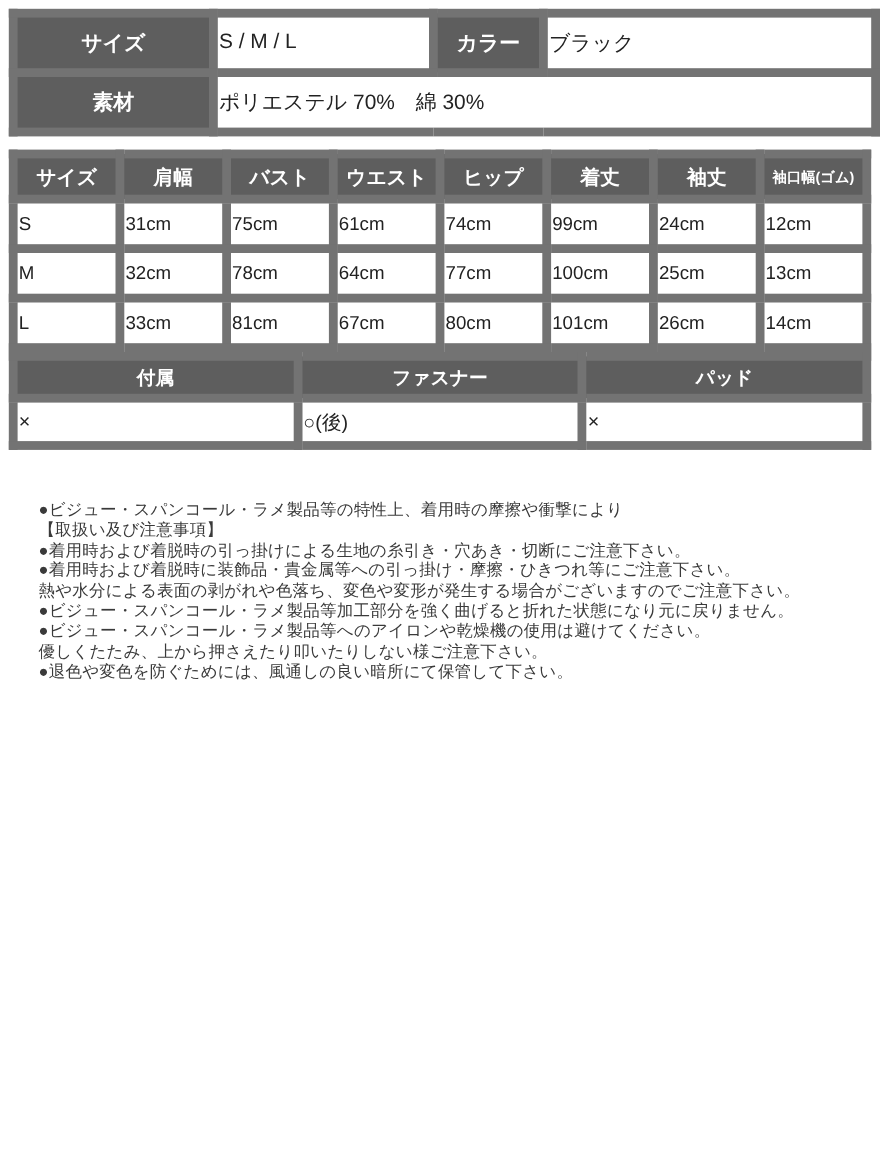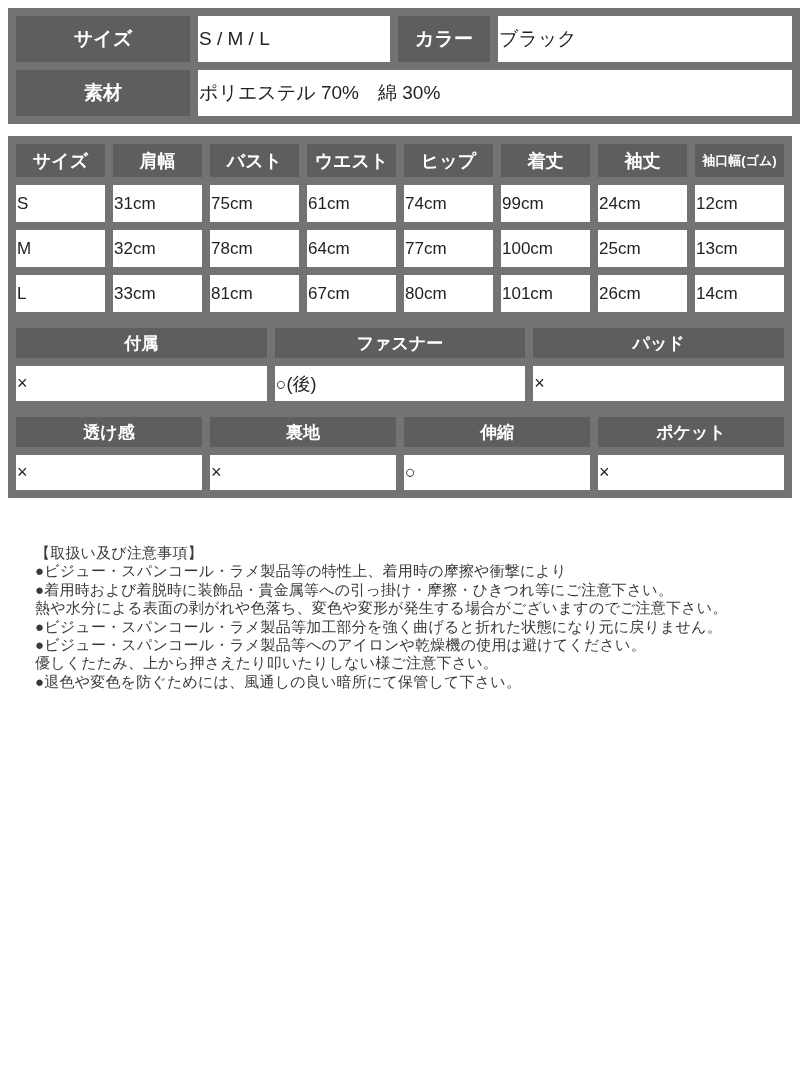--- a/index.html
+++ b/index.html
@@ -171,40 +171,25 @@
       <th>パッド</th>
     </tr>
     <tr>
       <td>×</td>
       <td>○(後)</td>
       <td>×</td>
     </tr>
   </tbody>
     </table>
 
-  <table class="features-2">
-    <tbody>
-        <tr>
-      <th>透け感</th>
-      <th>裏地</th>
-      <th>伸縮</th>
-      <th>ポケット</th>
-    </tr>
-    <tr>
-      <td>×</td>
-      <td>×</td>
-      <td>○</td>
-      <td>×</td>
-    </tr>
-  </tbody>
-    </table>
 
   <div class="care-notes">
+    <div class="line">●ビジュー・スパンコール・ラメ製品等の特性上、着用時の摩擦や衝撃により</div>
     <div class="line">【取扱い及び注意事項】</div>
-    <div class="line">●ビジュー・スパンコール・ラメ製品等の特性上、着用時の摩擦や衝撃により</div>
+    <div class="line">●着用時および着脱時の引っ掛けによる生地の糸引き・穴あき・切断にご注意下さい。</div>
     <div class="line">●着用時および着脱時に装飾品・貴金属等への引っ掛け・摩擦・ひきつれ等にご注意下さい。</div>
     <div class="line">熱や水分による表面の剥がれや色落ち、変色や変形が発生する場合がございますのでご注意下さい。</div>
     <div class="line">●ビジュー・スパンコール・ラメ製品等加工部分を強く曲げると折れた状態になり元に戻りません。</div>
     <div class="line">●ビジュー・スパンコール・ラメ製品等へのアイロンや乾燥機の使用は避けてください。</div>
     <div class="line">優しくたたみ、上から押さえたり叩いたりしない様ご注意下さい。</div>
     <div class="line">●退色や変色を防ぐためには、風通しの良い暗所にて保管して下さい。</div>
   </div>
 
 </div>
 

